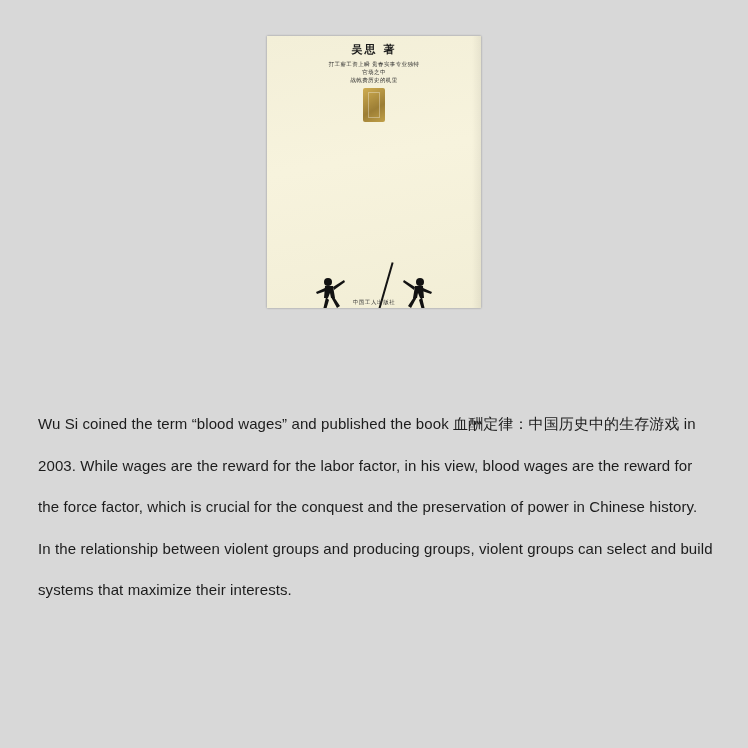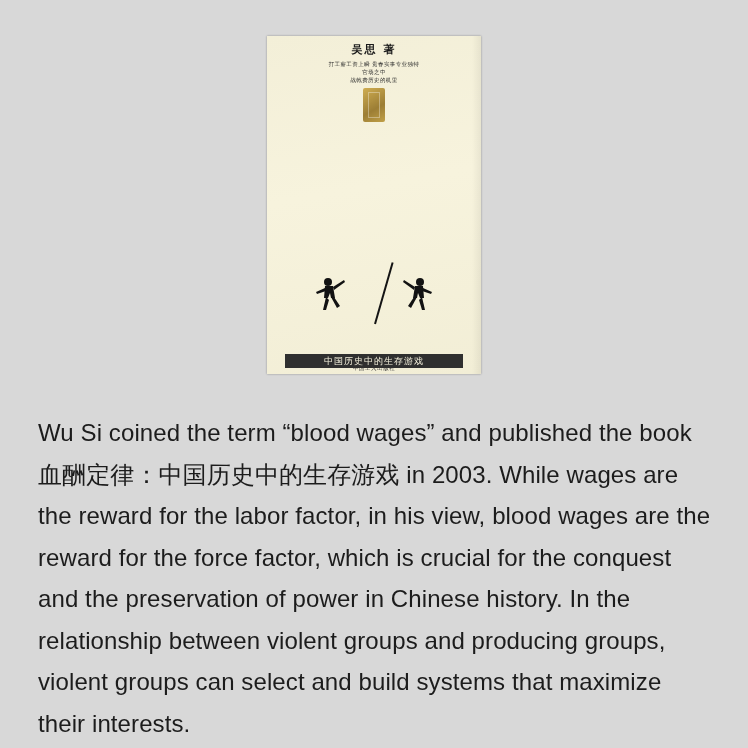--- a/index.html
+++ b/index.html
@@ -19,21 +19,21 @@
     height: 748px;
     box-sizing: border-box;
   }
 
   
   .figure {
     position: absolute;
     left: 267px;
     top: 36px;
     width: 214px;
-    height: 338px;
+    height: 272px;
   }
   .cover {
     position: relative;
     width: 100%;
     height: 100%;
     background: linear-gradient(170deg, #f3efd8 0%, #f7f3dd 45%, #f2eed6 100%);
     box-shadow: 0 0 2px rgba(0,0,0,0.35);
     overflow: hidden;
   }
   
@@ -156,21 +156,21 @@
     letter-spacing: 0.6px;
   }
 
   
   .caption {
     position: absolute;
     left: 38px;
     top: 388px;
     width: 676px;
     font-family: "Liberation Sans", sans-serif;
-    font-size: 24px;
+    font-size: 15px;
     line-height: 41.5px;
     color: #1c1c1c;
     text-align: left;
     letter-spacing: 0.1px;
   }
 </style>
 </head>
 <body>
 
 <div class="page">

